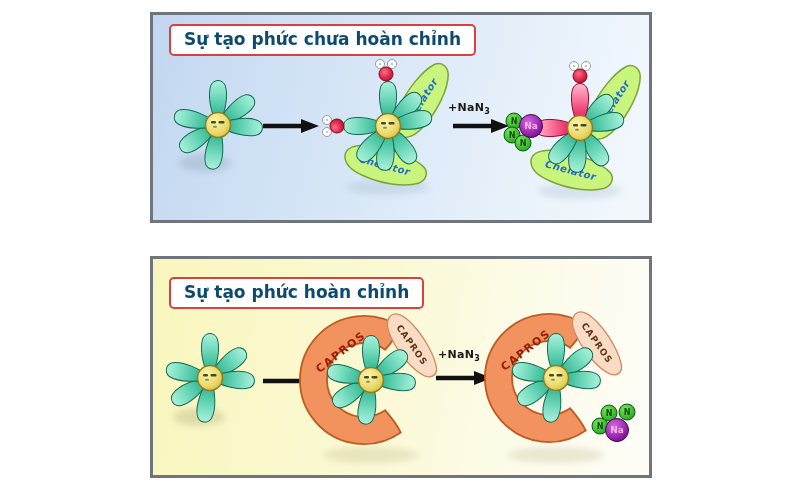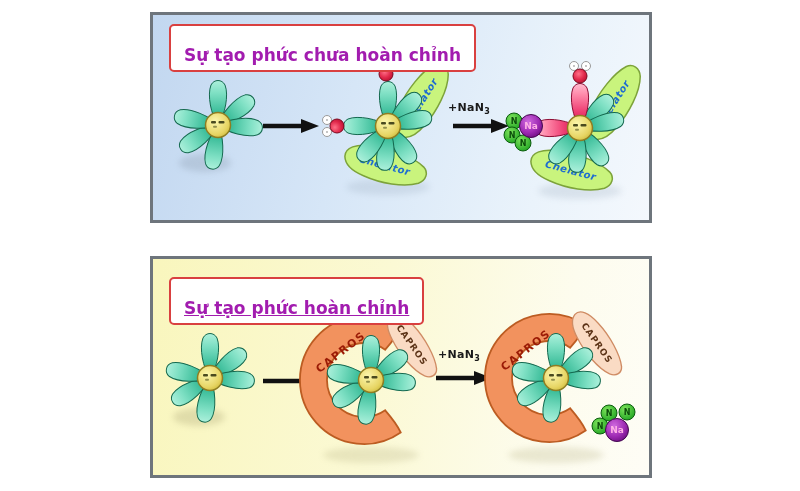--- a/index.html
+++ b/index.html
@@ -15,25 +15,25 @@
     top:12px;height:211px;
     background:linear-gradient(105deg,#c2d7f0 0%,#d6e6f7 40%,#eaf3fb 78%,#f4f8fd 100%);
   }
   .panel-bottom{
     top:256px;height:222px;
     background:linear-gradient(100deg,#f9f6bd 0%,#fbf9d4 45%,#fdfcee 80%,#fefdf6 100%);
   }
   .scene{position:absolute;left:0;top:0;width:100%;height:100%;}
   .title-box{
     position:absolute;background:#ffffff;border:2px solid #d94040;border-radius:5px;
-    padding:19px 13px 5px 13px;font-weight:bold;font-size:17px;color:#a21caf;
+    padding:3px 13px 5px 13px;font-weight:bold;font-size:17px;color:#0c4a6e;
     white-space:nowrap;z-index:2;
   }
   .panel-top .title-box{left:16px;top:9px;}
-  .panel-bottom .title-box{left:16px;top:18px;text-decoration:underline;}
+  .panel-bottom .title-box{left:16px;top:18px;}
   text{text-anchor:middle;}
   .reagent{font-size:11px;font-weight:bold;fill:#1a1a1a;letter-spacing:.3px;}
   .reagent-sub{font-size:8px;font-weight:bold;fill:#1a1a1a;}
   .chelatorTxt{font-size:10px;font-weight:bold;font-style:italic;fill:#1f6dd0;letter-spacing:.6px;}
   .caprosBig{font-size:11px;font-weight:bold;fill:#9b1b06;letter-spacing:1.5px;}
   .caprosSmall{font-size:9px;font-weight:bold;fill:#5c3317;letter-spacing:1px;}
   .nTxt{font-size:8px;font-weight:bold;fill:#0b4d0b;}
   .naTxt{font-size:9px;font-weight:bold;fill:#ffb0e6;}
 </style>
 </head>

